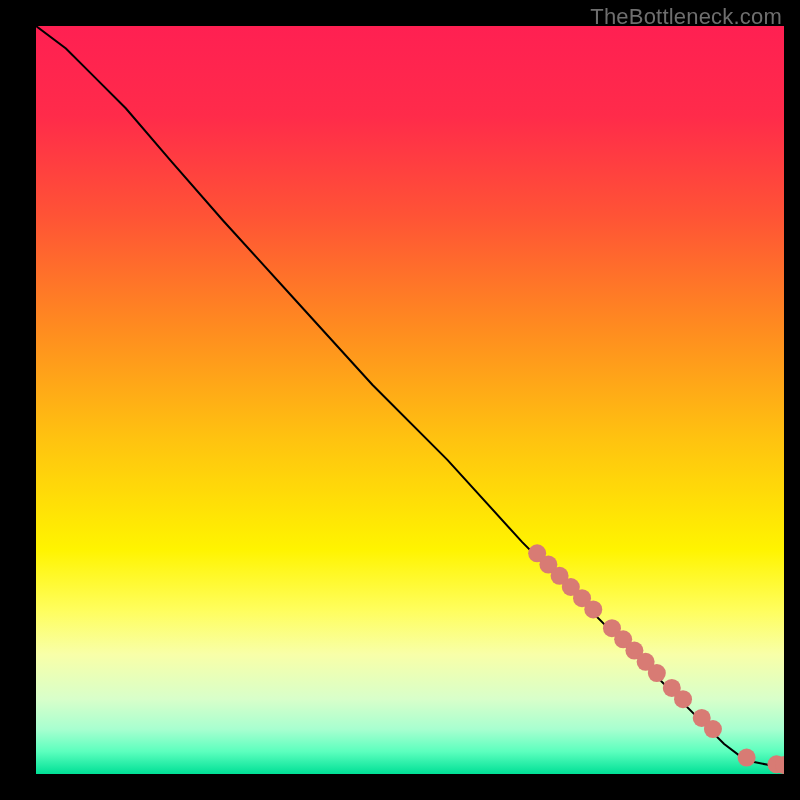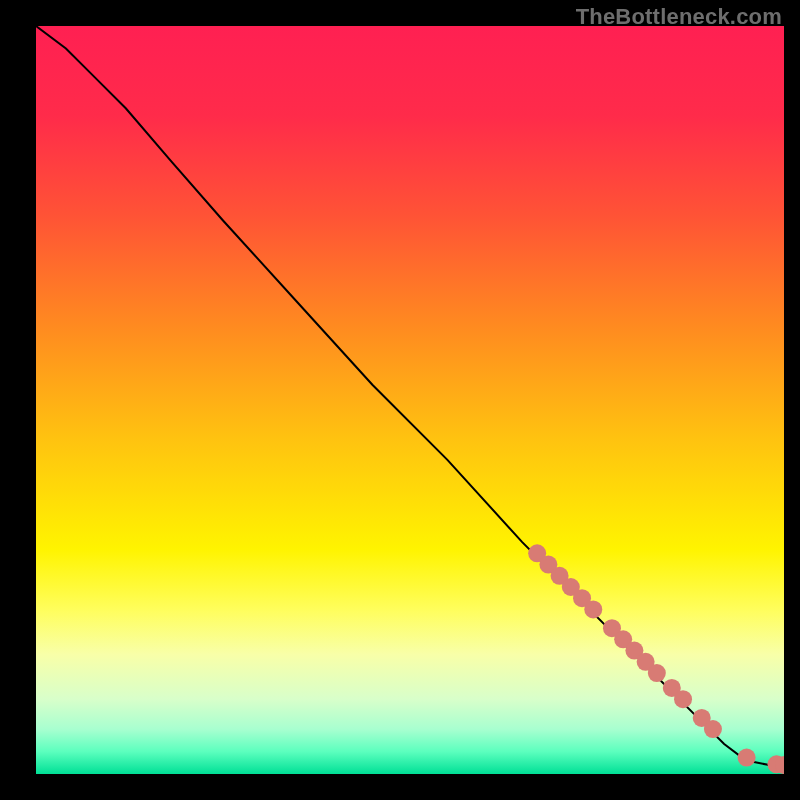--- a/index.html
+++ b/index.html
@@ -15,21 +15,21 @@
     position: relative;
     width: 800px;
     height: 800px;
     background: #000;
   }
   .watermark {
     position: absolute;
     top: 4px;
     right: 18px;
     font-size: 22px;
-    font-weight: 700;
+    font-weight: 400;
     color: #6e6e6e;
     letter-spacing: 0.2px;
     z-index: 10;
   }
   .plot-wrap {
     position: absolute;
     left: 36px;
     top: 26px;
     width: 748px;
     height: 748px;

